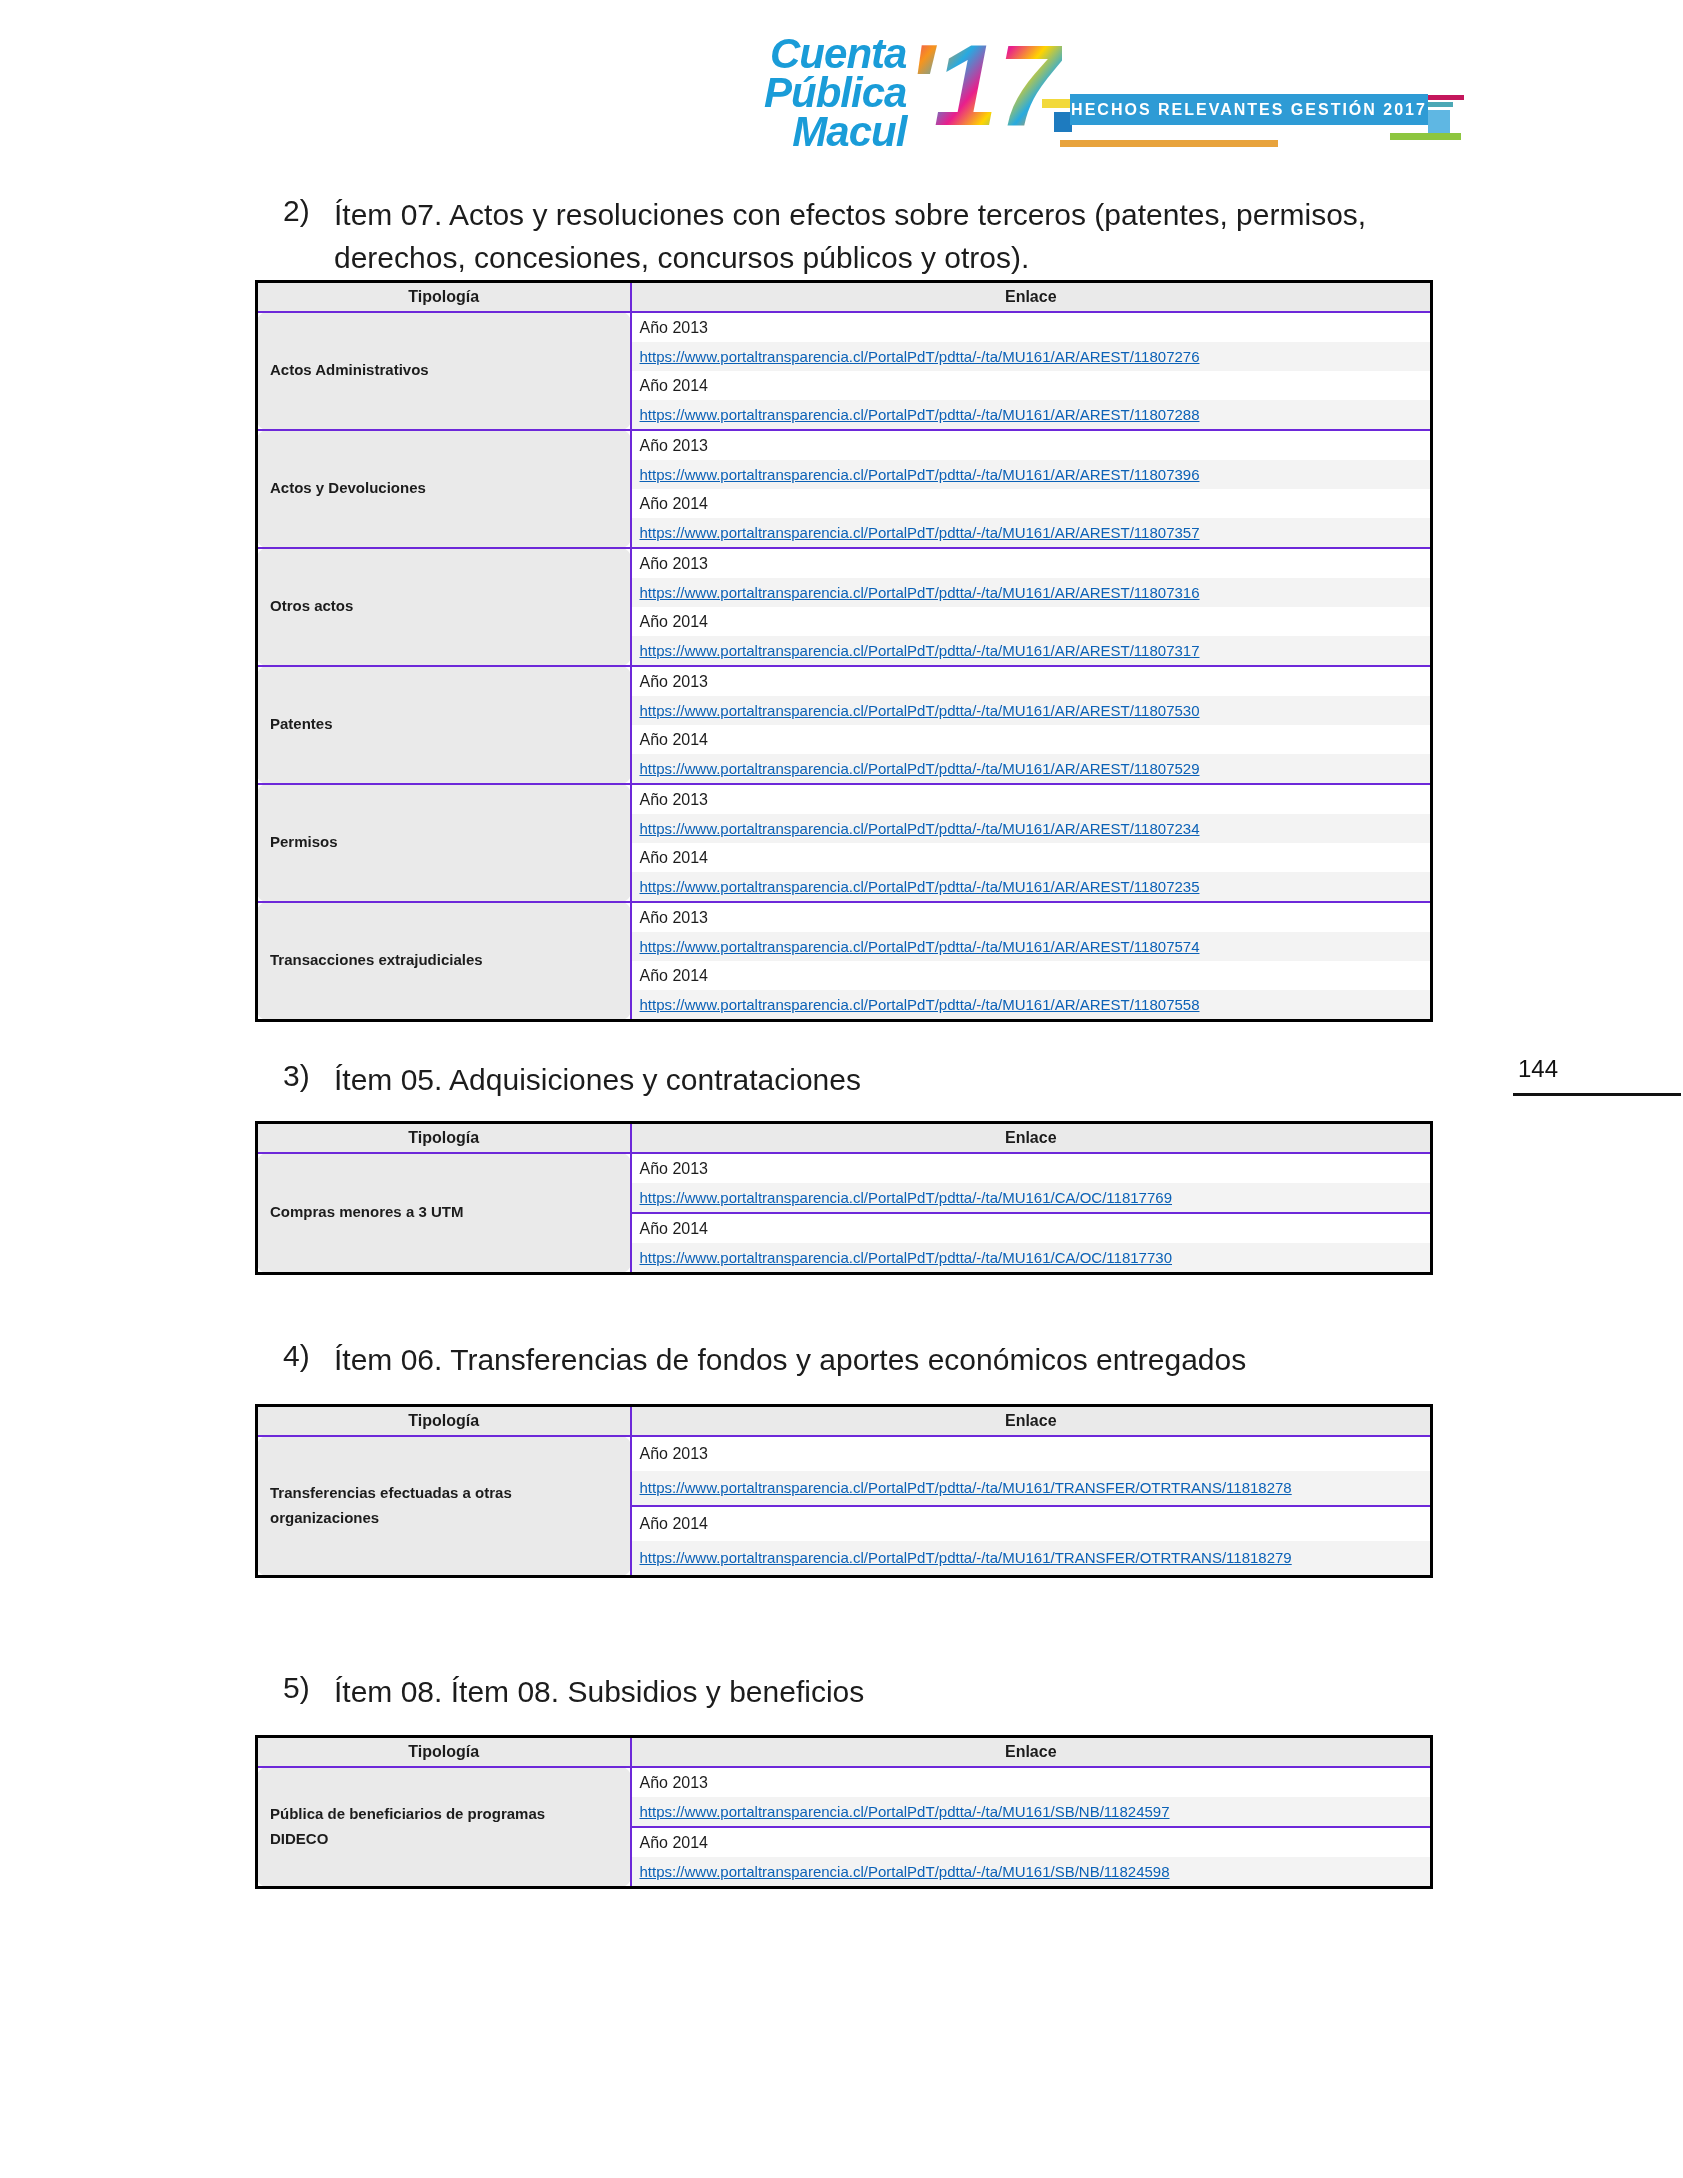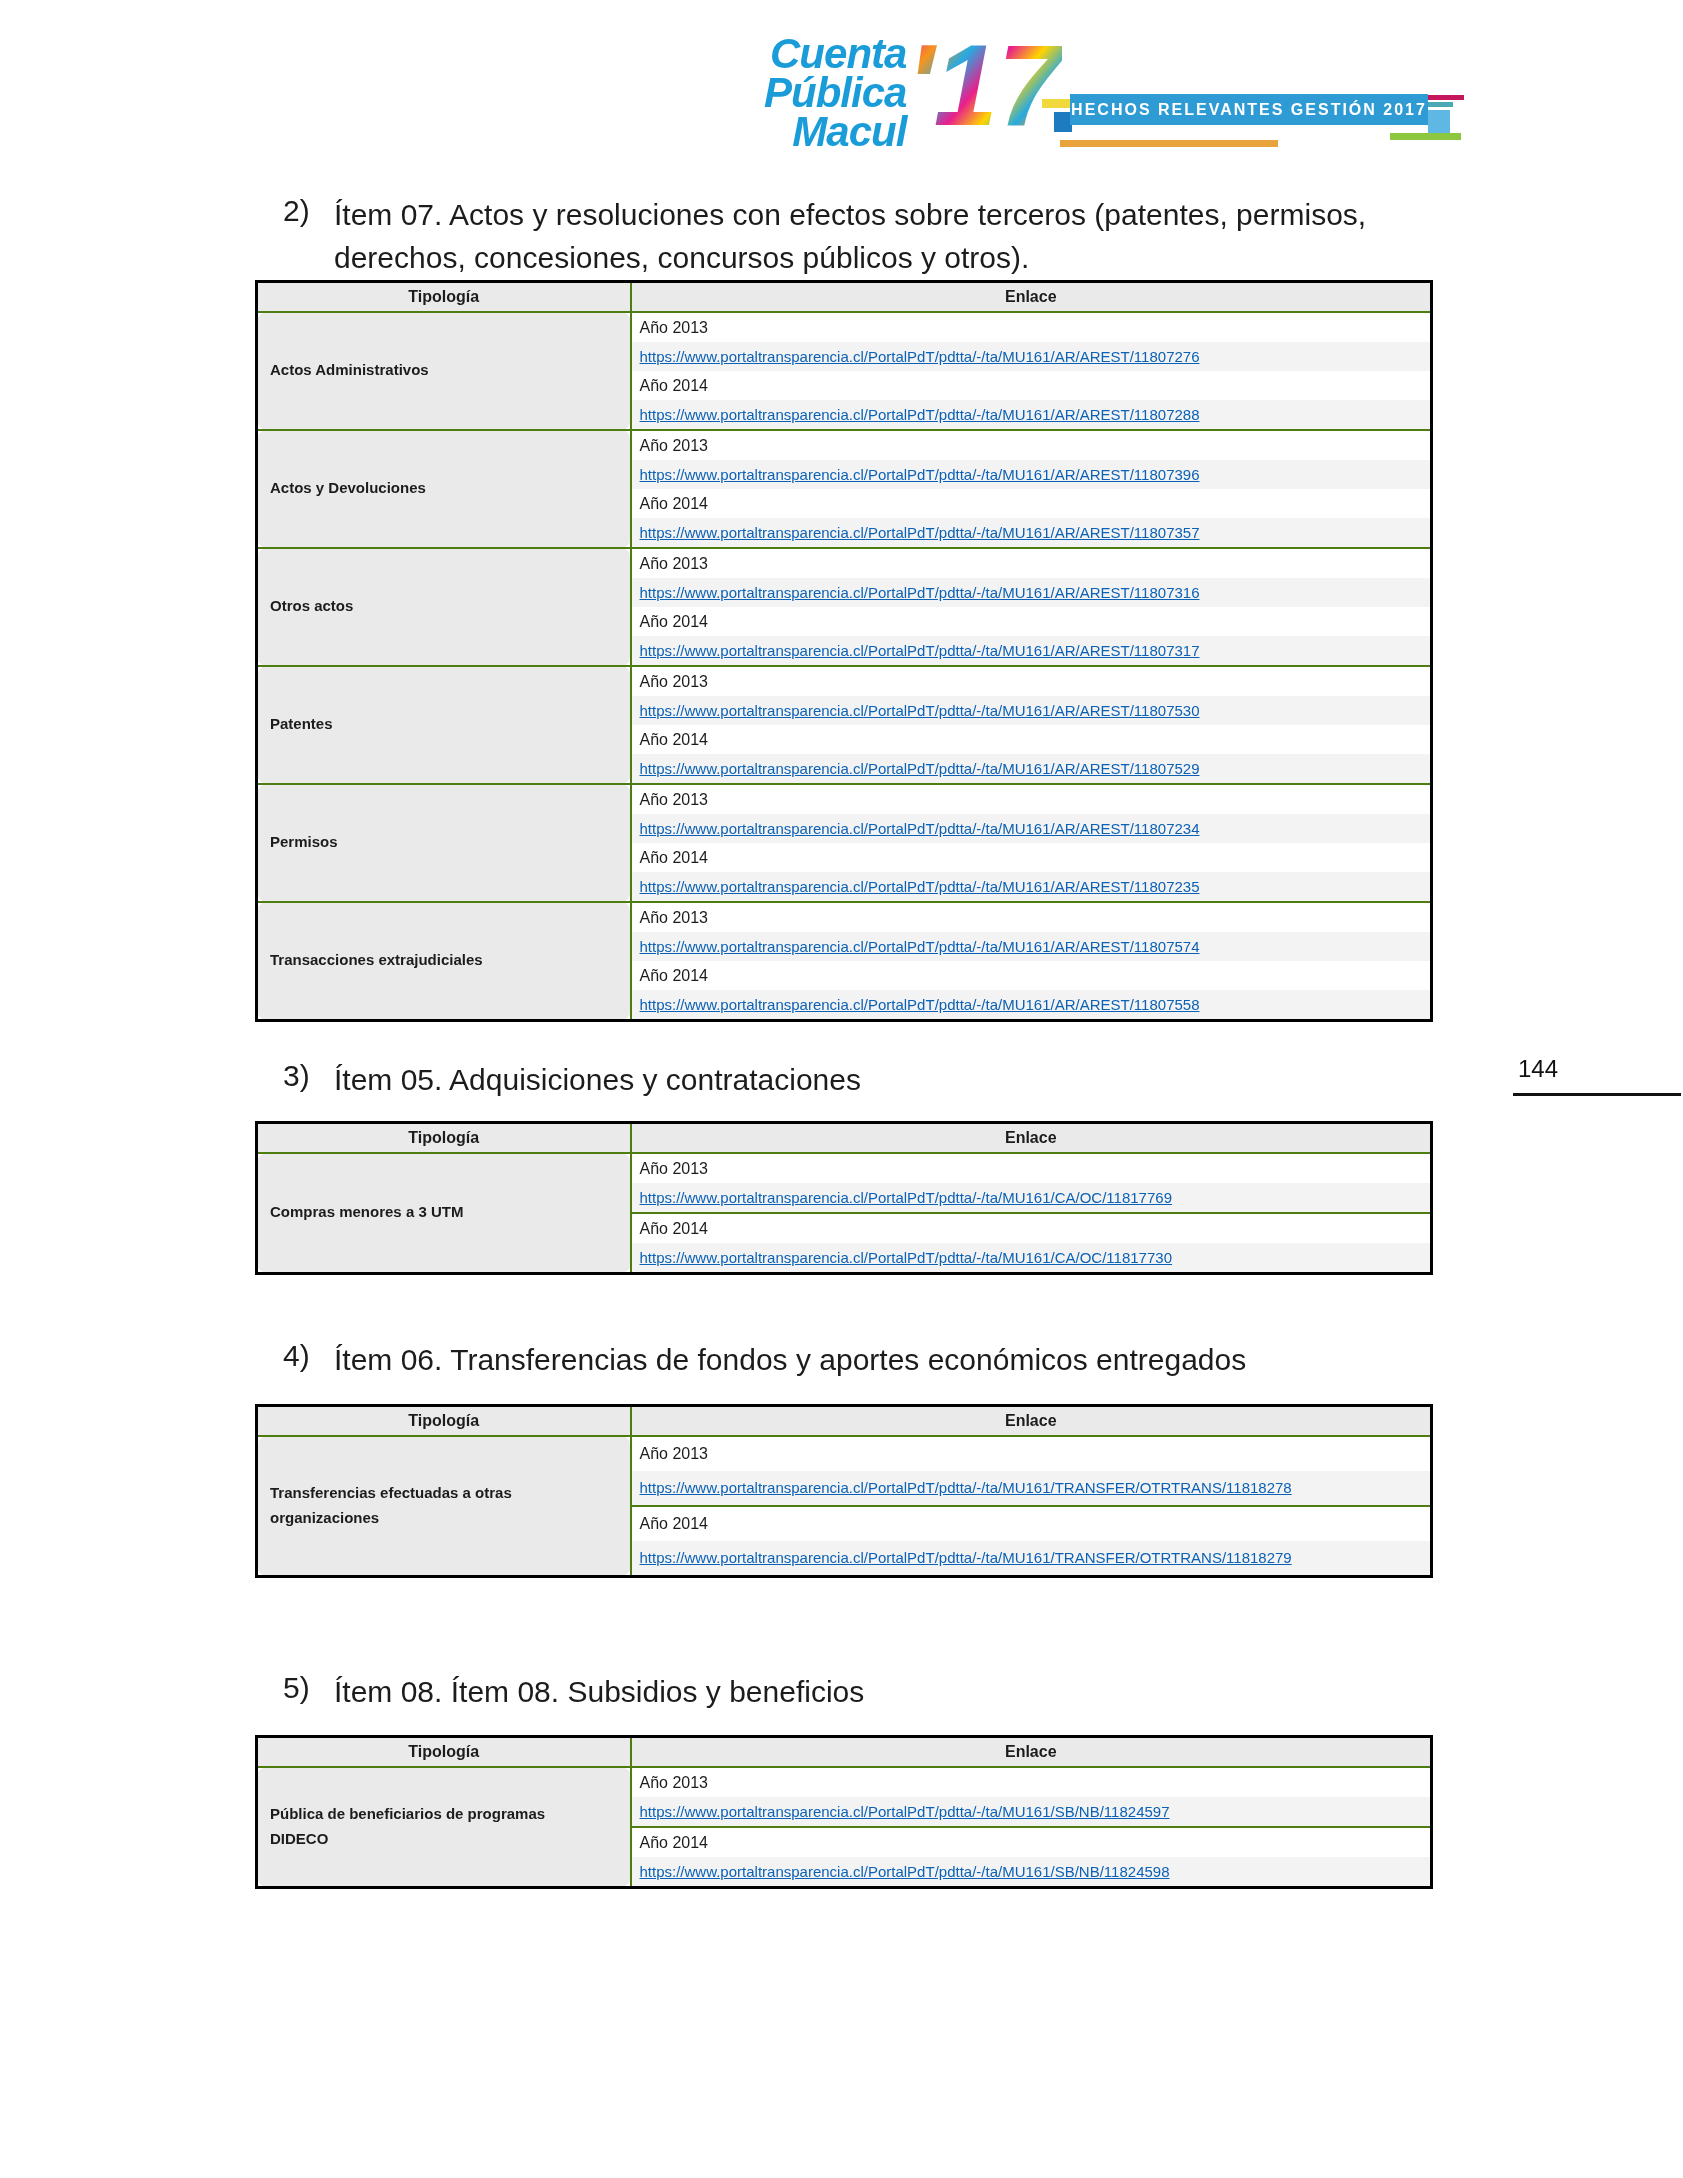--- a/index.html
+++ b/index.html
@@ -44,21 +44,21 @@
   .page-num  { position:absolute; top:1055px; left:1518px; font-size:24px; color:#111; }
   .page-rule { position:absolute; top:1093px; left:1513px; width:168px; height:0; border-top:3px solid #111; }
 
   
   table.doc-table { position:absolute; border-collapse:collapse; table-layout:fixed;
                     width:1178px; left:255px; background:#fff; border:3px solid #000; }
   #table-item07 { top:280px; }
   #table-item05 { top:1121px; }
   #table-item06 { top:1404px; }
   #table-item08 { top:1735px; }
-  .doc-table th, .doc-table td { border:2px solid #4d7c0f; }
+  .doc-table th, .doc-table td { border:2px solid #6d28d9; }
   .doc-table th { height:30px; background:#EAEAEA; font-size:16px; font-weight:700; text-align:center; }
   td.tip { background:#EAEAEA; font-weight:700; font-size:15px; padding:0 12px;
            vertical-align:middle; white-space:pre-line; line-height:1.65;border-radius:10px; }
   td.enl { padding:0; vertical-align:middle; }
   .line { height:29px; line-height:29px; padding-left:8px; font-size:16px;
           white-space:nowrap; overflow:hidden; }
   .tall .line { height:34px; line-height:34px; }
   .linkline { background:#F3F3F3; }
   .linkline a { color:#0B61B6; font-size:15px; text-decoration:underline; cursor:pointer; }
   tr.r4 { height:115px; }

